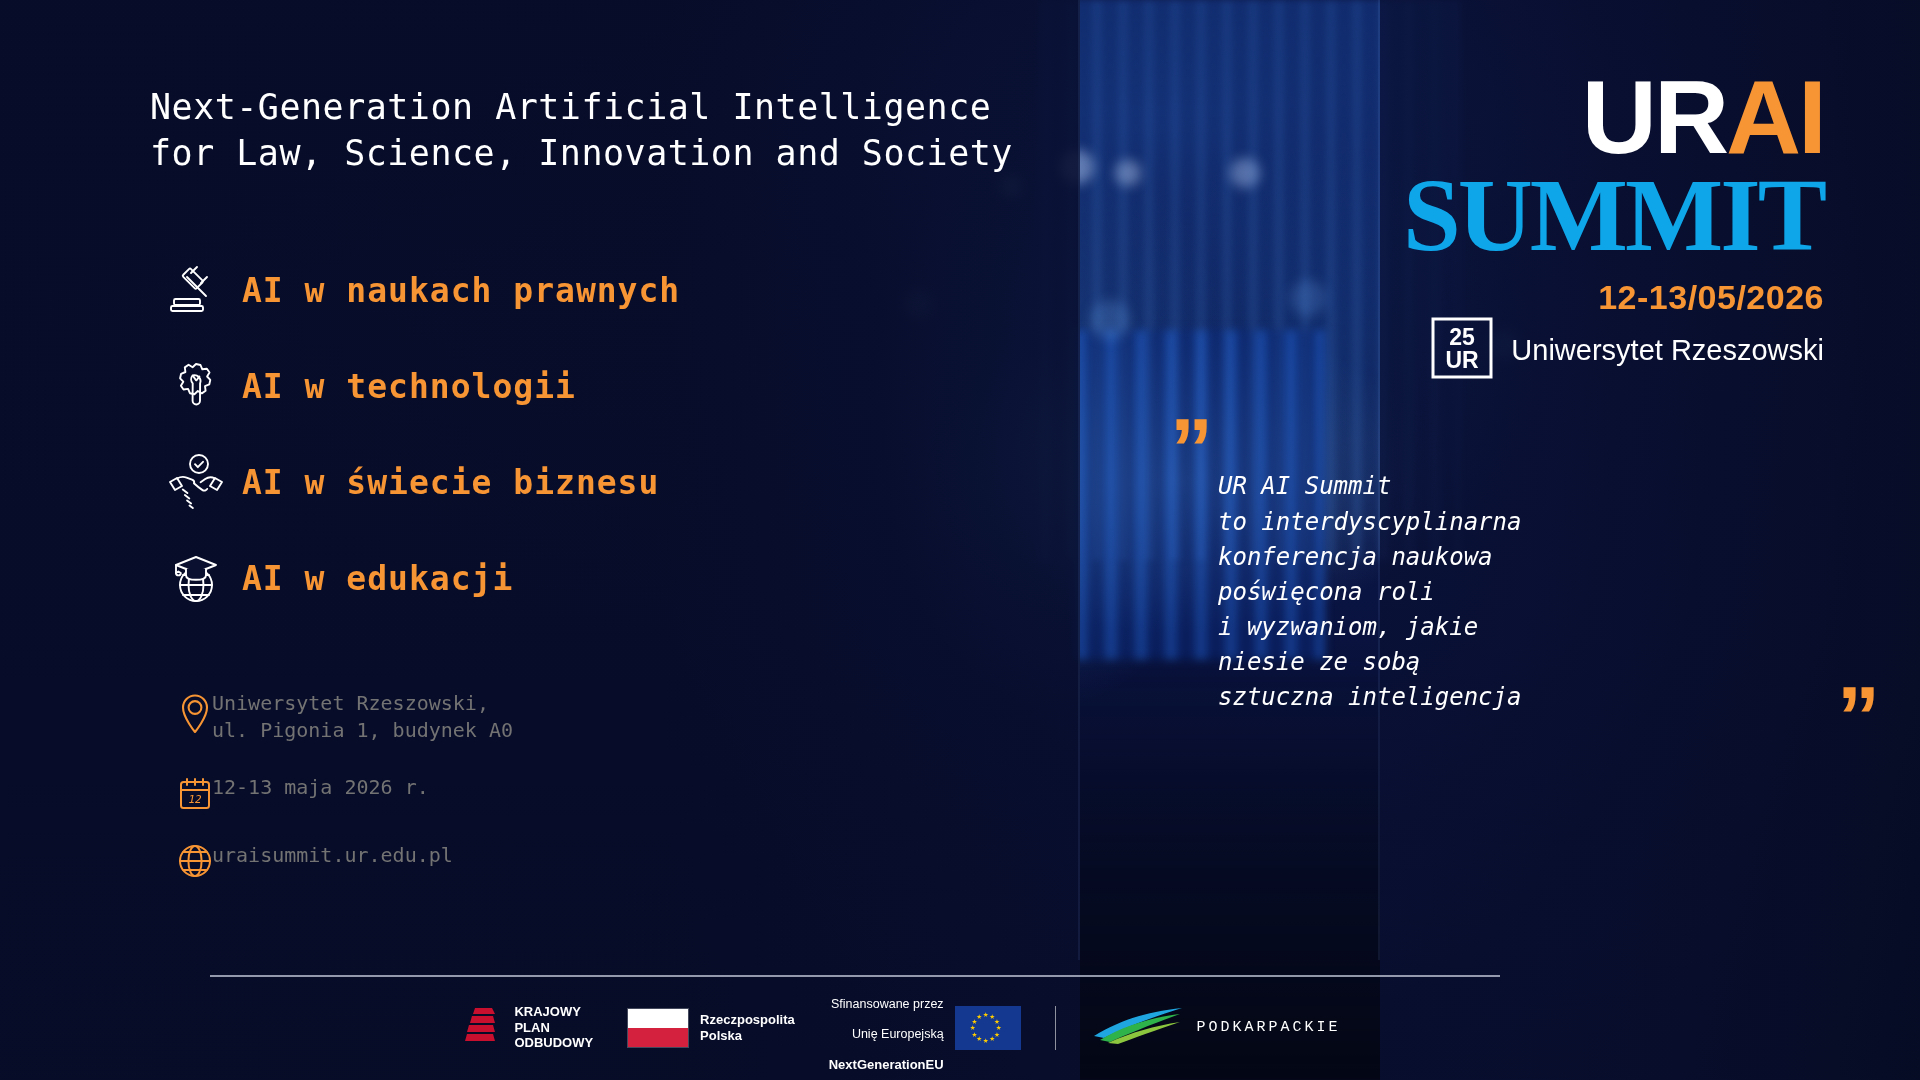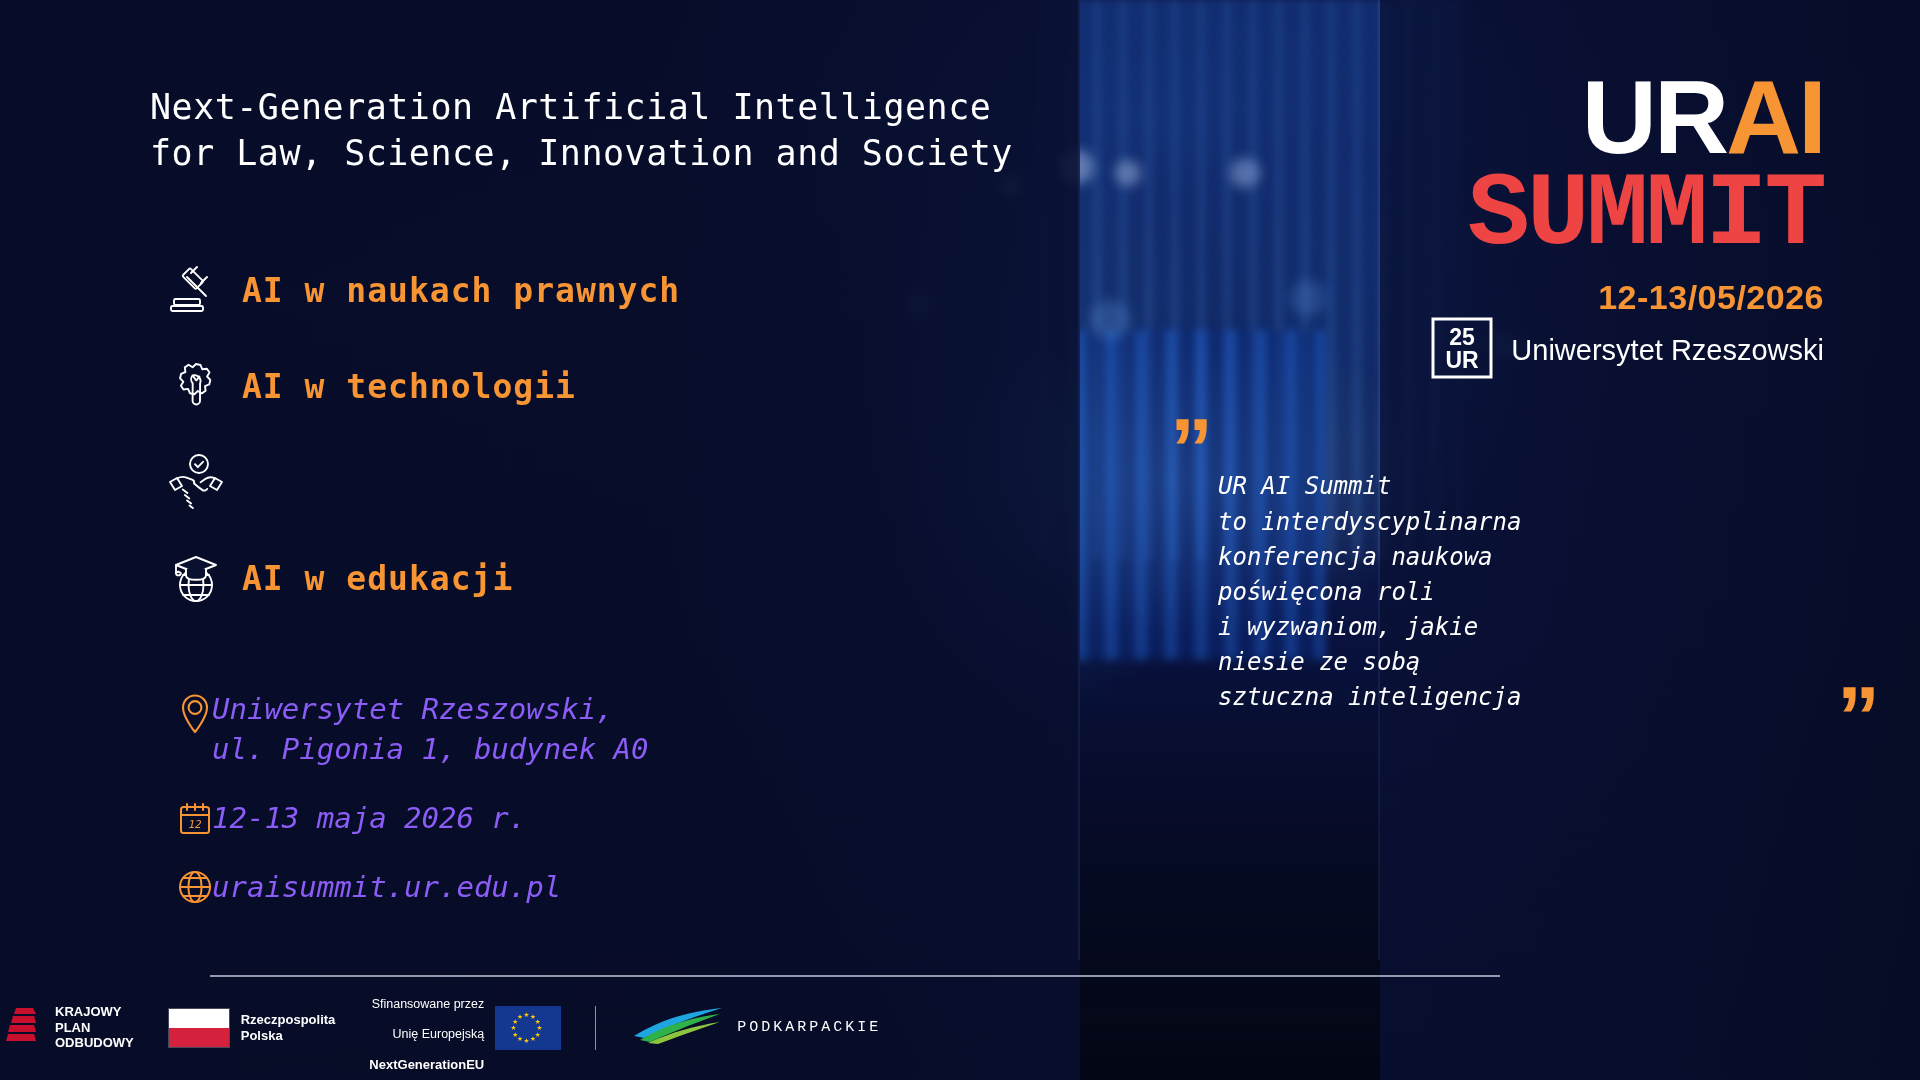--- a/index.html
+++ b/index.html
@@ -75,52 +75,51 @@
   .topic-icon { width:92px; flex:0 0 92px; display:flex; align-items:center; justify-content:center; }
   .topic-label {
     color:#f79433; font-size:33px; font-weight:bold; letter-spacing:1px;
     font-family:"DejaVu Sans Mono", monospace;
   }
 
   .contact { margin-top:64px; }
   .contact-row { display:flex; align-items:flex-start; margin-bottom:30px; }
   .contact-icon { width:62px; flex:0 0 62px; display:flex; align-items:flex-start; justify-content:flex-end; padding-top:2px;font-style:italic; }
   .contact-text {
-    color:#8b5cf6; font-size:29px; line-height:1.35; white-space:pre-line;
+    color:#737373; font-size:20px; line-height:1.35; white-space:pre-line;
     font-family:"DejaVu Sans Mono", monospace;
-    font-style:italic;
   }
 
   
   .right { position:absolute; left:1180px; top:70px; width:700px; }
   .logo-block { text-align:right; padding-right:56px; }
   .logo-line1 { font-family:"Liberation Sans", sans-serif; font-weight:bold; font-size:104px; line-height:.92; letter-spacing:-3px; color:#fff; }
   .logo-line1 .ai { color:#f79433; }
-  .logo-line2 { font-family:Liberation Mono, monospace; font-weight:bold; font-size:104px; line-height:.95; letter-spacing:-3px; color:#ef4444; }
+  .logo-line2 { font-family:Liberation Serif, serif; font-weight:bold; font-size:104px; line-height:.95; letter-spacing:-3px; color:#0ea5e9; }
   .logo-date { font-family:"Liberation Sans", sans-serif; font-weight:bold; font-size:34px; letter-spacing:.5px; color:#f79433; margin-top:14px; }
 
   .sponsor { display:flex; align-items:center; justify-content:flex-end; padding-right:56px; }
   .sponsor-wup { margin-top:42px; }
   .sponsor-ur { }
   .sponsor-text { font-family:"Liberation Sans", sans-serif; color:#fff; font-size:27px; line-height:1.22; margin-left:18px; white-space:pre-line; }
   .sponsor-text.ur { font-size:29px; }
 
   .quote { position:relative; margin-top:40px; padding-right:56px; }
   .quote-mark { color:#f79433; font-family:"Liberation Sans", sans-serif; font-weight:bold; font-size:86px; line-height:.6; }
   .quote-open { position:absolute; left:-10px; top:0; }
   .quote-close { position:absolute; right:0px; bottom:-28px; }
   .quote-text {
     color:#fff; font-size:24px; line-height:1.46; font-style:italic;
     font-family:"DejaVu Sans Mono", monospace; white-space:pre-line;
     padding-left:38px; padding-top:46px; text-align:left;
   }
 
   
   .footer-rule { position:absolute; left:210px; top:975px; width:1290px; height:2px; background:rgba(235,240,255,.62); }
-  .footer { position:absolute; left:0; top:985px; width:1920px; height:85px; display:flex; align-items:center; justify-content:flex-start; padding-right:120px; gap:34px; }
+  .footer { position:absolute; left:0; top:985px; width:1920px; height:85px; display:flex; align-items:center; justify-content:center; padding-right:120px; gap:34px; }
   .f-item { display:flex; align-items:center; gap:11px; }
   .f-text { font-family:"Liberation Sans", sans-serif; color:#fff; font-weight:bold; font-size:13px; line-height:1.2; white-space:pre-line; }
   .f-text.small { font-weight:normal; font-size:12.5px; text-align:right; }
   .f-text.small b { font-weight:bold; font-size:13px; }
   .f-sep { width:1px; height:44px; background:rgba(255,255,255,.55); }
   .pl-flag { width:62px; height:40px; border:1px solid rgba(255,255,255,.25); }
   .pl-flag .w { height:50%; background:#fff; }
   .pl-flag .r { height:50%; background:#d4213d; }
   .eu-flag { width:66px; height:44px; background:#14388f; position:relative; }
   .eu-star { position:absolute; color:#ffcc00; font-size:9px; line-height:9px; }
@@ -190,20 +189,21 @@
             <circle cx="35" cy="13" r="9"></circle>
             <path d="M31 13.2 l2.8 3 5.2-5.4"></path>
             <path d="M6 31 l7-4 5 8 -7 4z"></path>
             <path d="M58 31 l-7-4 -5 8 7 4z"></path>
             <path d="M13 27.5 c3-1.6 6.5-2.1 9.6-.9 l5.4 2.1 c1.6 .6 2.5 2.1 2.1 3.6"></path>
             <path d="M51 27.5 c-3.2-1.7-7-1.4-9.8 .6 l-4.6 3.2"></path>
             <path d="M18.8 38.5 l4.6 3.6 m-2.5 1.9 l4.4 3.4 m-2.2 2 l4 3.1 m-1.6 2.1 l3.3 2.5"></path>
             <path d="M30.2 32.5 c2.2 2 5.5 4.7 8 6.4 1.9 1.3 4.2 .6 5-1"></path>
           </svg>
         </span>
+        <span class="topic-label">AI w świecie biznesu</span>
       </div>
 
       <div class="topic-row">
         <span class="topic-icon">
           <svg width="62" height="62" viewBox="0 0 62 62" fill="none" stroke="#fff" stroke-width="1.9" stroke-linecap="round" stroke-linejoin="round">
             <circle cx="31" cy="38" r="16"></circle>
             <ellipse cx="31" cy="38" rx="7.5" ry="16"></ellipse>
             <line x1="15" y1="38" x2="47" y2="38"></line>
             <path d="M18 28 h26 M18 48 h26"></path>
             <path d="M31 10 L51 18 L31 26 L11 18 z" fill="#0a1030"></path>

